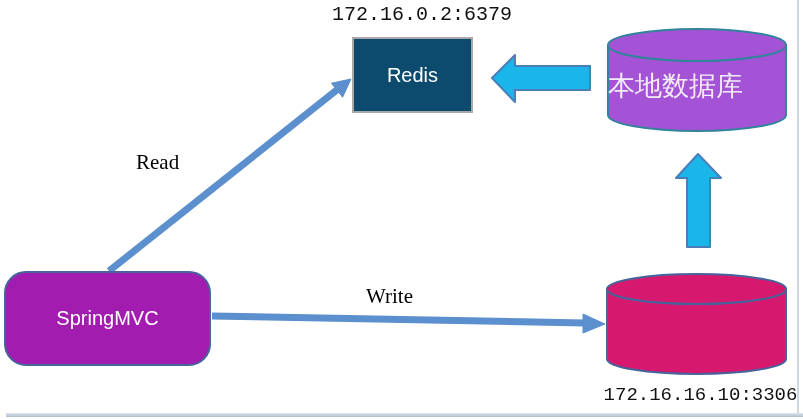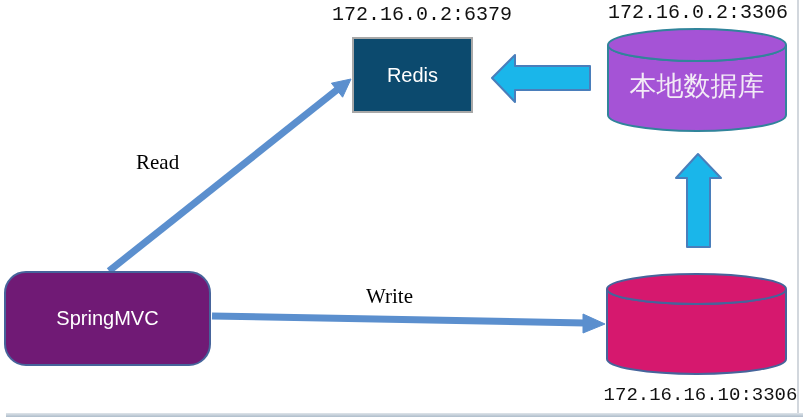--- a/index.html
+++ b/index.html
@@ -46,28 +46,27 @@
   }
   #redis-box {
     left: 352px; top: 37px;
     width: 121px; height: 76px;
     background: #0c4a6e;
     border: 2px solid #a8a8a8;
   }
   #springmvc-box {
     left: 4px; top: 271px;
     width: 207px; height: 95px;
-    background: #701a75;
+    background: #a21caf;
     border: 2px solid #46649b;
     border-radius: 22px;
   }
   .cyl-label {
     position: absolute;
     width: 178px;
-    text-align: center;
     font-size: 27px;
     font-family: "DejaVu Serif", serif;
     white-space: nowrap;
   }
   #local-db-label {
     left: 608px; top: 68px;
     color: #f3ecf6;
   }
   #cloud-db-label {
     left: 607px; top: 314px;
@@ -129,21 +128,20 @@
 
   <div id="springmvc-box" class="node-box">
     <span>SpringMVC</span>
   </div>
 
   <div id="local-db-label" class="cyl-label">本地数据库</div>
 
 
   <div id="lbl-redis-addr" class="addr-label">172.16.0.2:6379</div>
 
-  <div id="lbl-local-addr" class="addr-label">172.16.0.2:3306</div>
 
   <div id="lbl-cloud-addr" class="addr-label">172.16.16.10:3306</div>
 
   <div id="read-label" class="edge-label">Read</div>
 
   <div id="write-label" class="edge-label">Write</div>
 
   <div id="window-right-edge"></div>
   <div id="window-bottom-edge"></div>
 

